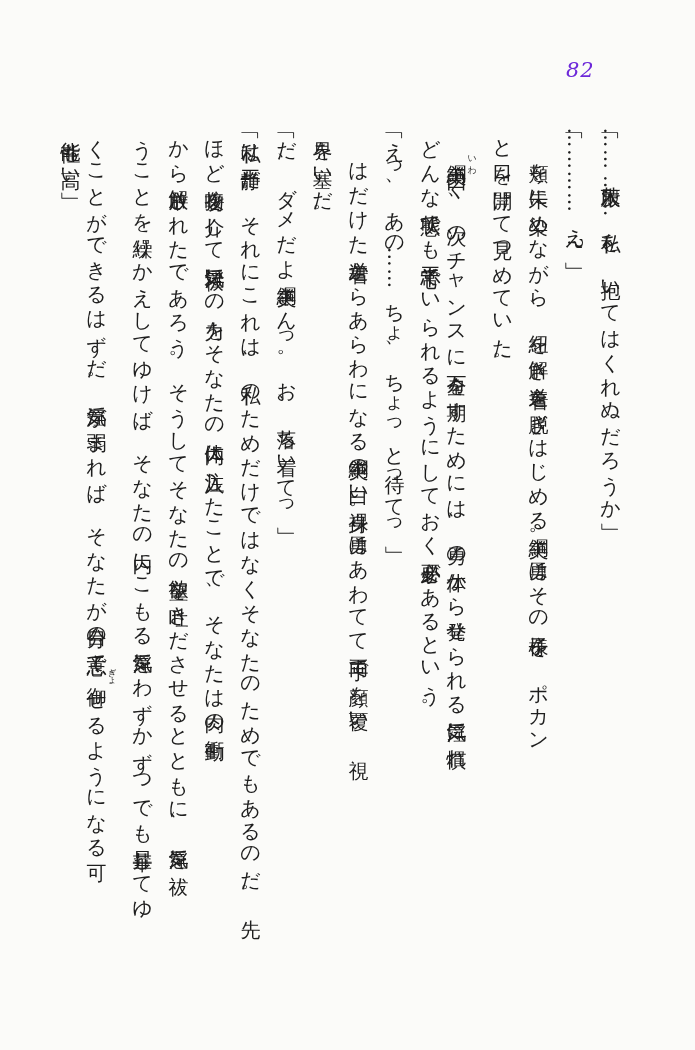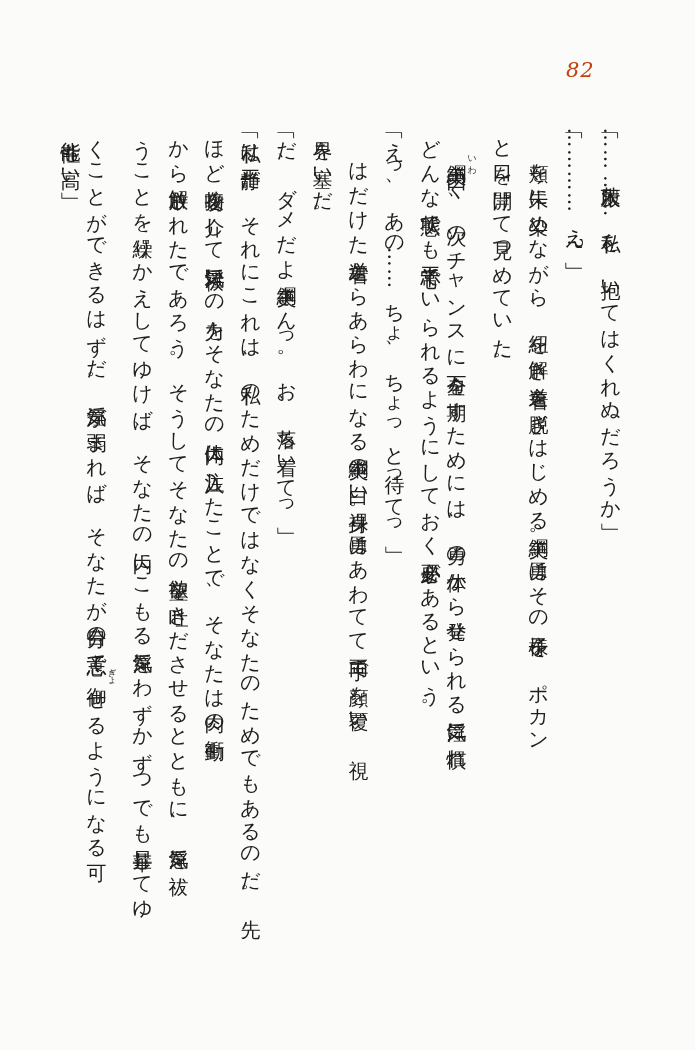--- a/index.html
+++ b/index.html
@@ -13,21 +13,21 @@
     background: #fbfbf9;
     overflow: hidden;
     font-family: "DejaVu Serif", "Liberation Serif", serif;
   }
   .page-number {
     position: absolute;
     top: 58px;
     left: 566px;
     font-size: 21px;
     font-style: italic;
-    color: #c2410c;
+    color: #6d28d9;
     letter-spacing: 1px;
   }
   .text-block {
     position: absolute;
     top: 126px;
     right: 74px;
     height: 845px;
     writing-mode: vertical-rl;
     text-orientation: mixed;
     color: #1e1e1e;

